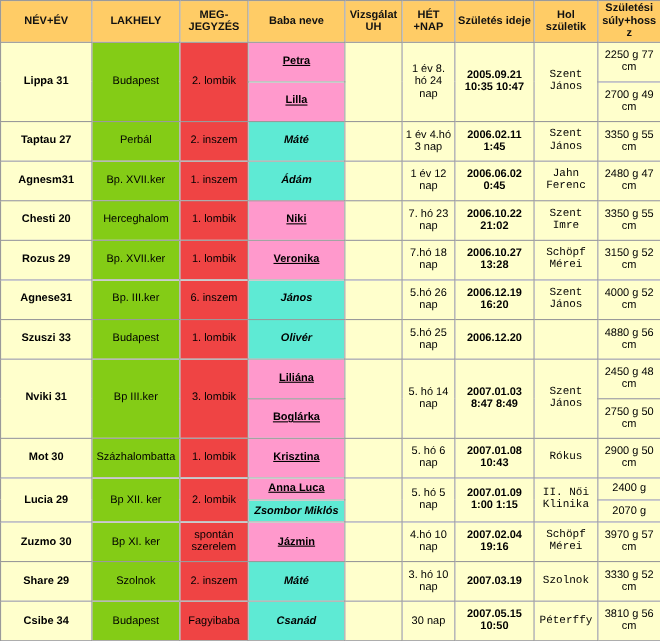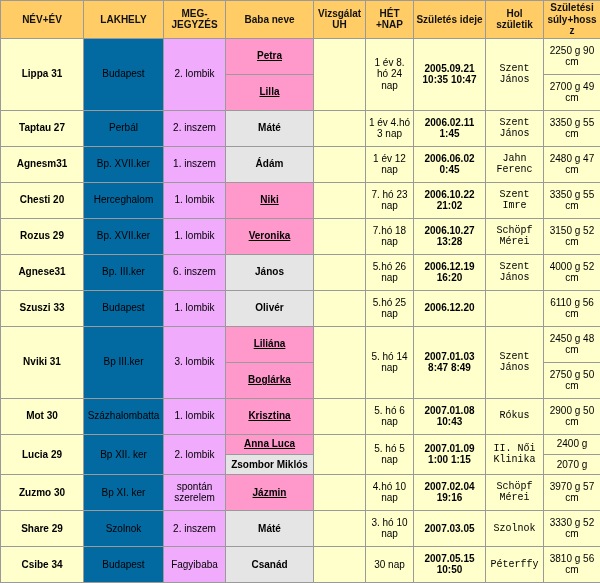--- a/index.html
+++ b/index.html
@@ -41,33 +41,33 @@
     font-size: 10px;
     height: 30px;
     border: 1px solid #7a5b12;
   }
   td.c-name {
     background: #ffffcc;
     font-weight: bold;
     font-size: 11px;
   }
   td.c-place {
-    background: #0369a1;
+    background: #84cc16;
     font-size: 10px;
   }
   td.c-note {
-    background: #f0abfc;
+    background: #ef4444;
     font-size: 10px;
   }
   td.c-baby {
     font-weight: bold;
     font-size: 11px;
   }
   td.baby-pink { background: #ff99cc; text-decoration: underline; }
-  td.baby-blue { background: #e5e5e5; }
+  td.baby-blue { background: #5eead4; font-style: italic; }
   td.c-uh {
     background: #ffffcc;
   }
   td.c-week {
     background: #ffffcc;
     font-size: 10px;
   }
   td.c-born {
     background: #ffffcc;
     font-weight: bold;
@@ -115,21 +115,21 @@
     <tbody id="tbody">
         <tr>
           <td class="c-name" rowspan="2">Lippa 31</td>
           <td class="c-place" rowspan="2">Budapest</td>
           <td class="c-note" rowspan="2">2. lombik</td>
           <td class="c-baby baby-pink">Petra</td>
           <td class="c-uh" rowspan="2"></td>
           <td class="c-week" rowspan="2">1 év 8. hó 24 nap</td>
           <td class="c-born" rowspan="2">2005.09.21 10:35 10:47</td>
           <td class="c-where" rowspan="2">Szent János</td>
-          <td class="c-size">2250 g 90 cm</td>
+          <td class="c-size">2250 g 77 cm</td>
         </tr>
         <tr>
           <td class="c-baby baby-pink">Lilla</td>
           <td class="c-size">2700 g 49 cm</td>
         </tr>
         <tr>
           <td class="c-name">Taptau 27</td>
           <td class="c-place">Perbál</td>
           <td class="c-note">2. inszem</td>
           <td class="c-baby baby-blue">Máté</td>
@@ -185,21 +185,21 @@
         </tr>
         <tr>
           <td class="c-name">Szuszi 33</td>
           <td class="c-place">Budapest</td>
           <td class="c-note">1. lombik</td>
           <td class="c-baby baby-blue">Olivér</td>
           <td class="c-uh"></td>
           <td class="c-week">5.hó 25 nap</td>
           <td class="c-born">2006.12.20</td>
           <td class="c-where"></td>
-          <td class="c-size">6110 g 56 cm</td>
+          <td class="c-size">4880 g 56 cm</td>
         </tr>
         <tr>
           <td class="c-name" rowspan="2">Nviki 31</td>
           <td class="c-place" rowspan="2">Bp III.ker</td>
           <td class="c-note" rowspan="2">3. lombik</td>
           <td class="c-baby baby-pink">Liliána</td>
           <td class="c-uh" rowspan="2"></td>
           <td class="c-week" rowspan="2">5. hó 14 nap</td>
           <td class="c-born" rowspan="2">2007.01.03 8:47 8:49</td>
           <td class="c-where" rowspan="2">Szent János</td>
@@ -246,21 +246,21 @@
           <td class="c-where">Schöpf Mérei</td>
           <td class="c-size">3970 g 57 cm</td>
         </tr>
         <tr>
           <td class="c-name">Share 29</td>
           <td class="c-place">Szolnok</td>
           <td class="c-note">2. inszem</td>
           <td class="c-baby baby-blue">Máté</td>
           <td class="c-uh"></td>
           <td class="c-week">3. hó 10 nap</td>
-          <td class="c-born">2007.03.05</td>
+          <td class="c-born">2007.03.19</td>
           <td class="c-where">Szolnok</td>
           <td class="c-size">3330 g 52 cm</td>
         </tr>
         <tr>
           <td class="c-name">Csibe  34</td>
           <td class="c-place">Budapest</td>
           <td class="c-note">Fagyibaba</td>
           <td class="c-baby baby-blue">Csanád</td>
           <td class="c-uh"></td>
           <td class="c-week">30 nap</td>

